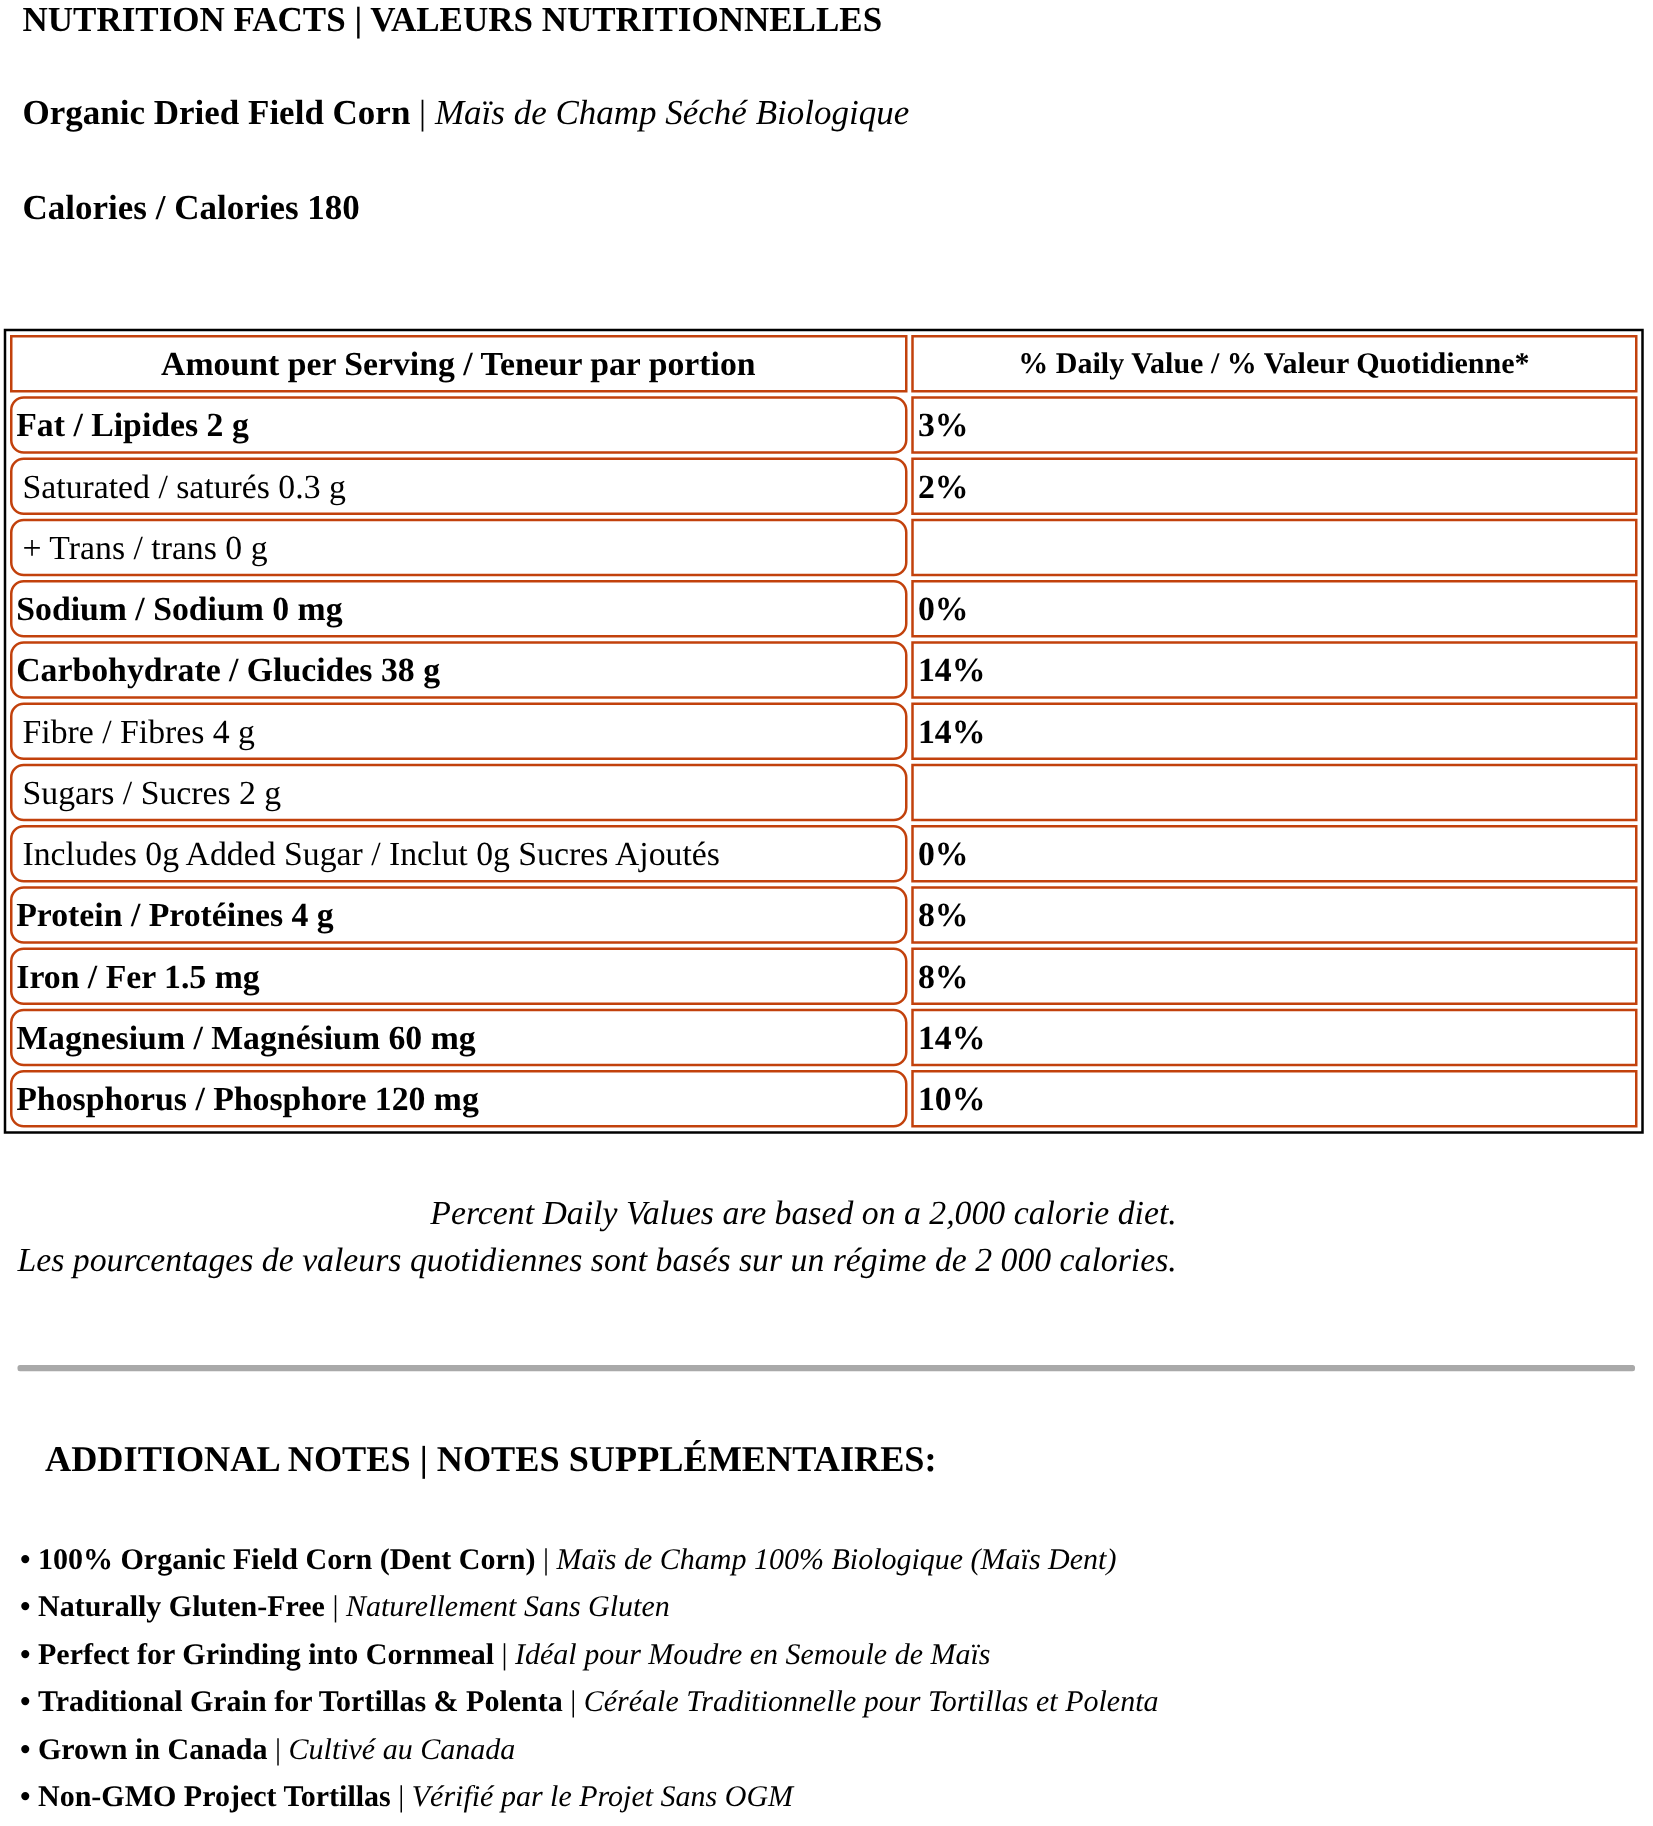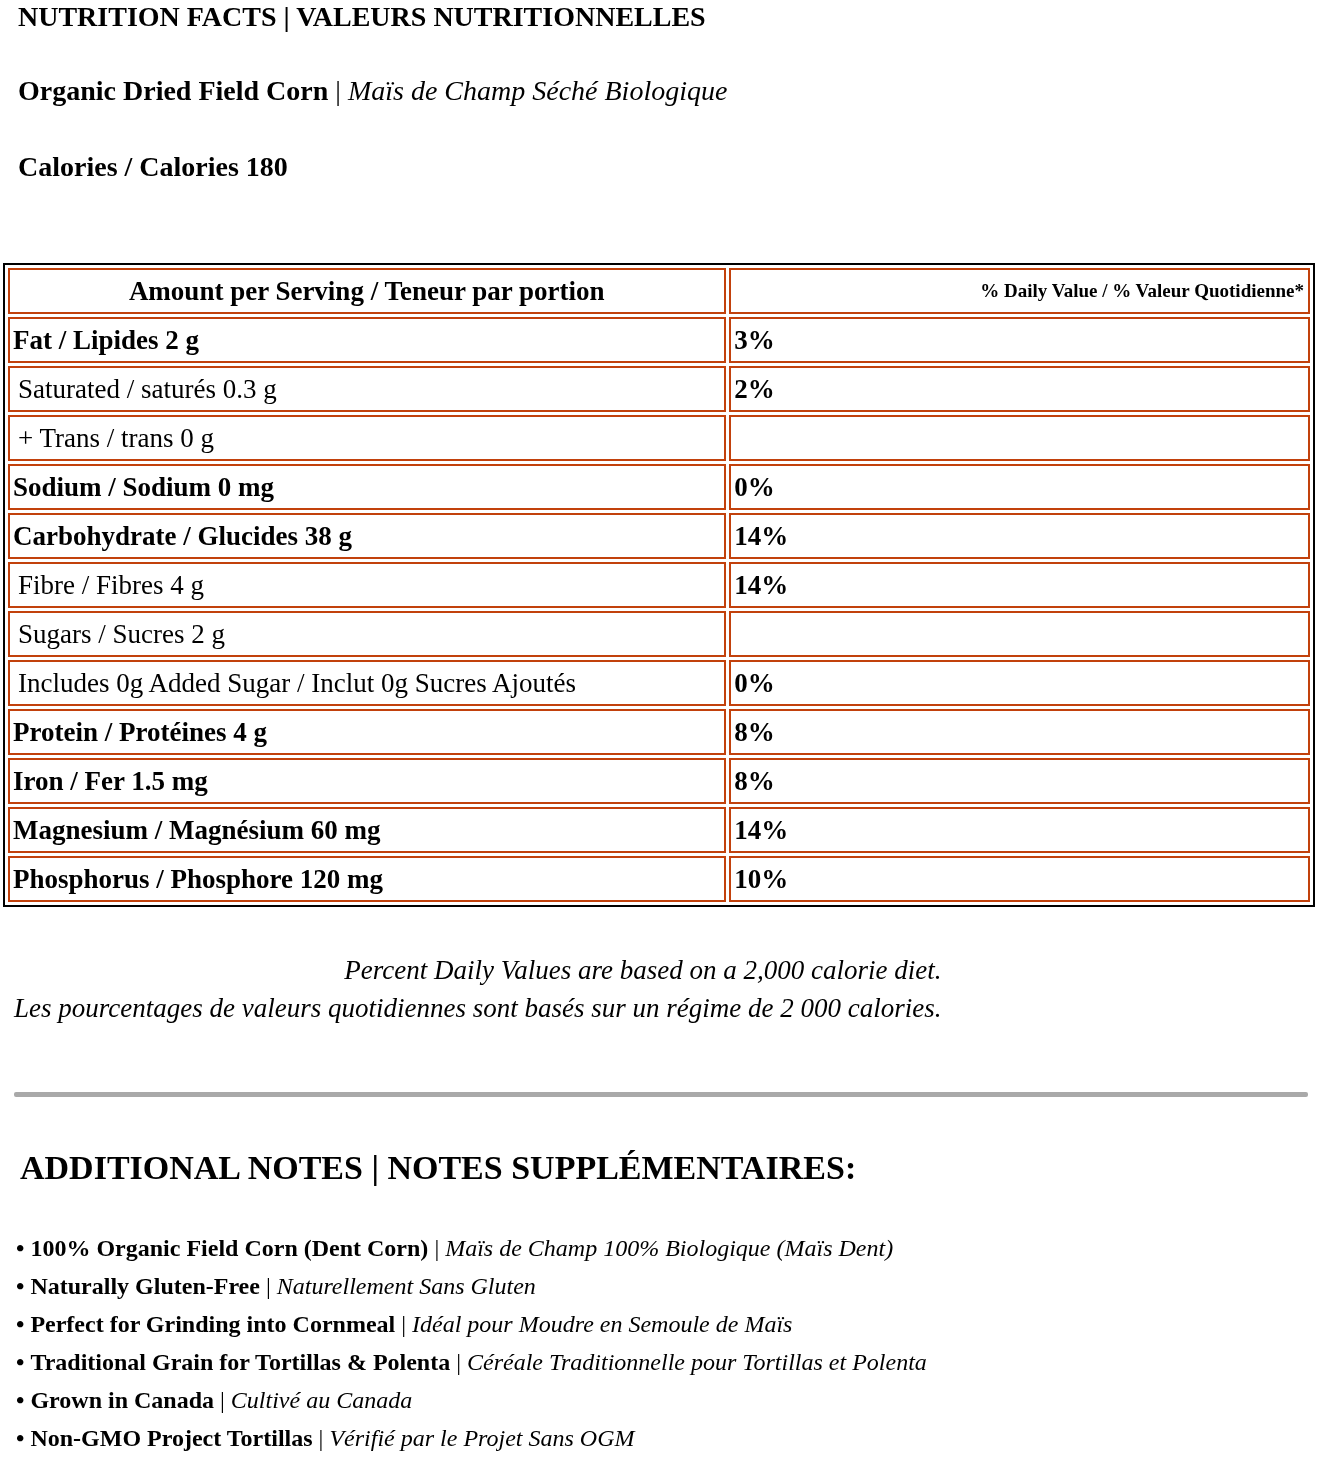--- a/index.html
+++ b/index.html
@@ -35,39 +35,39 @@
   }
   .nut-table col.c1 { width: 55.3%; }
   .nut-table th, .nut-table td {
     border: 2px solid #c2410c;
     font-size: 27px; line-height: 30px;
     padding: 6px 4px 6px 3px;
     overflow: hidden; white-space: nowrap;
     vertical-align: middle;
   }
   .nut-table th.h1 { text-align: center; font-weight: bold; }
-  .nut-table th.h2 { text-align: right;   font-weight: bold; font-size: 19px; margin-top: 30px; }
-  .nut-table td.lbl { font-weight: bold; }
+  .nut-table th.h2 { text-align: center;   font-weight: bold; font-size: 24px; margin-top: 30px; }
+  .nut-table td.lbl { font-weight: bold; border-radius: 11px; }
   .nut-table td.lbl.sub { font-weight: normal; padding-left: 8px; }
   .nut-table td.val { font-weight: bold; }
 
   .footnotes {
     position: absolute; left: 14px; top: 951px;
     font-size: 27px; line-height: 38px; font-style: italic; white-space: nowrap; text-align: right;
   }
 
   .hr-divider {
     position: absolute; left: 14px; top: 1092px;
     width: 1294px; height: 5px;
     background: #a9a9a9; border-radius: 2px;
   }
 
   .notes-heading {
-    position: absolute; left: 20px; top: 1148px;
-    font-size: 34px; font-weight: bold; line-height: 40px; white-space: nowrap;
+    position: absolute; left: 36px; top: 1148px;
+    font-size: 29px; font-weight: bold; line-height: 40px; white-space: nowrap;
   }
   .notes-list {
     position: absolute; left: 16px; top: 1229px;
     font-size: 24px; line-height: 38px; white-space: nowrap;
   }
   .notes-list .bullet { font-weight: bold; margin-right: 6px; }
 </style>
 </head>
 <body>
 

